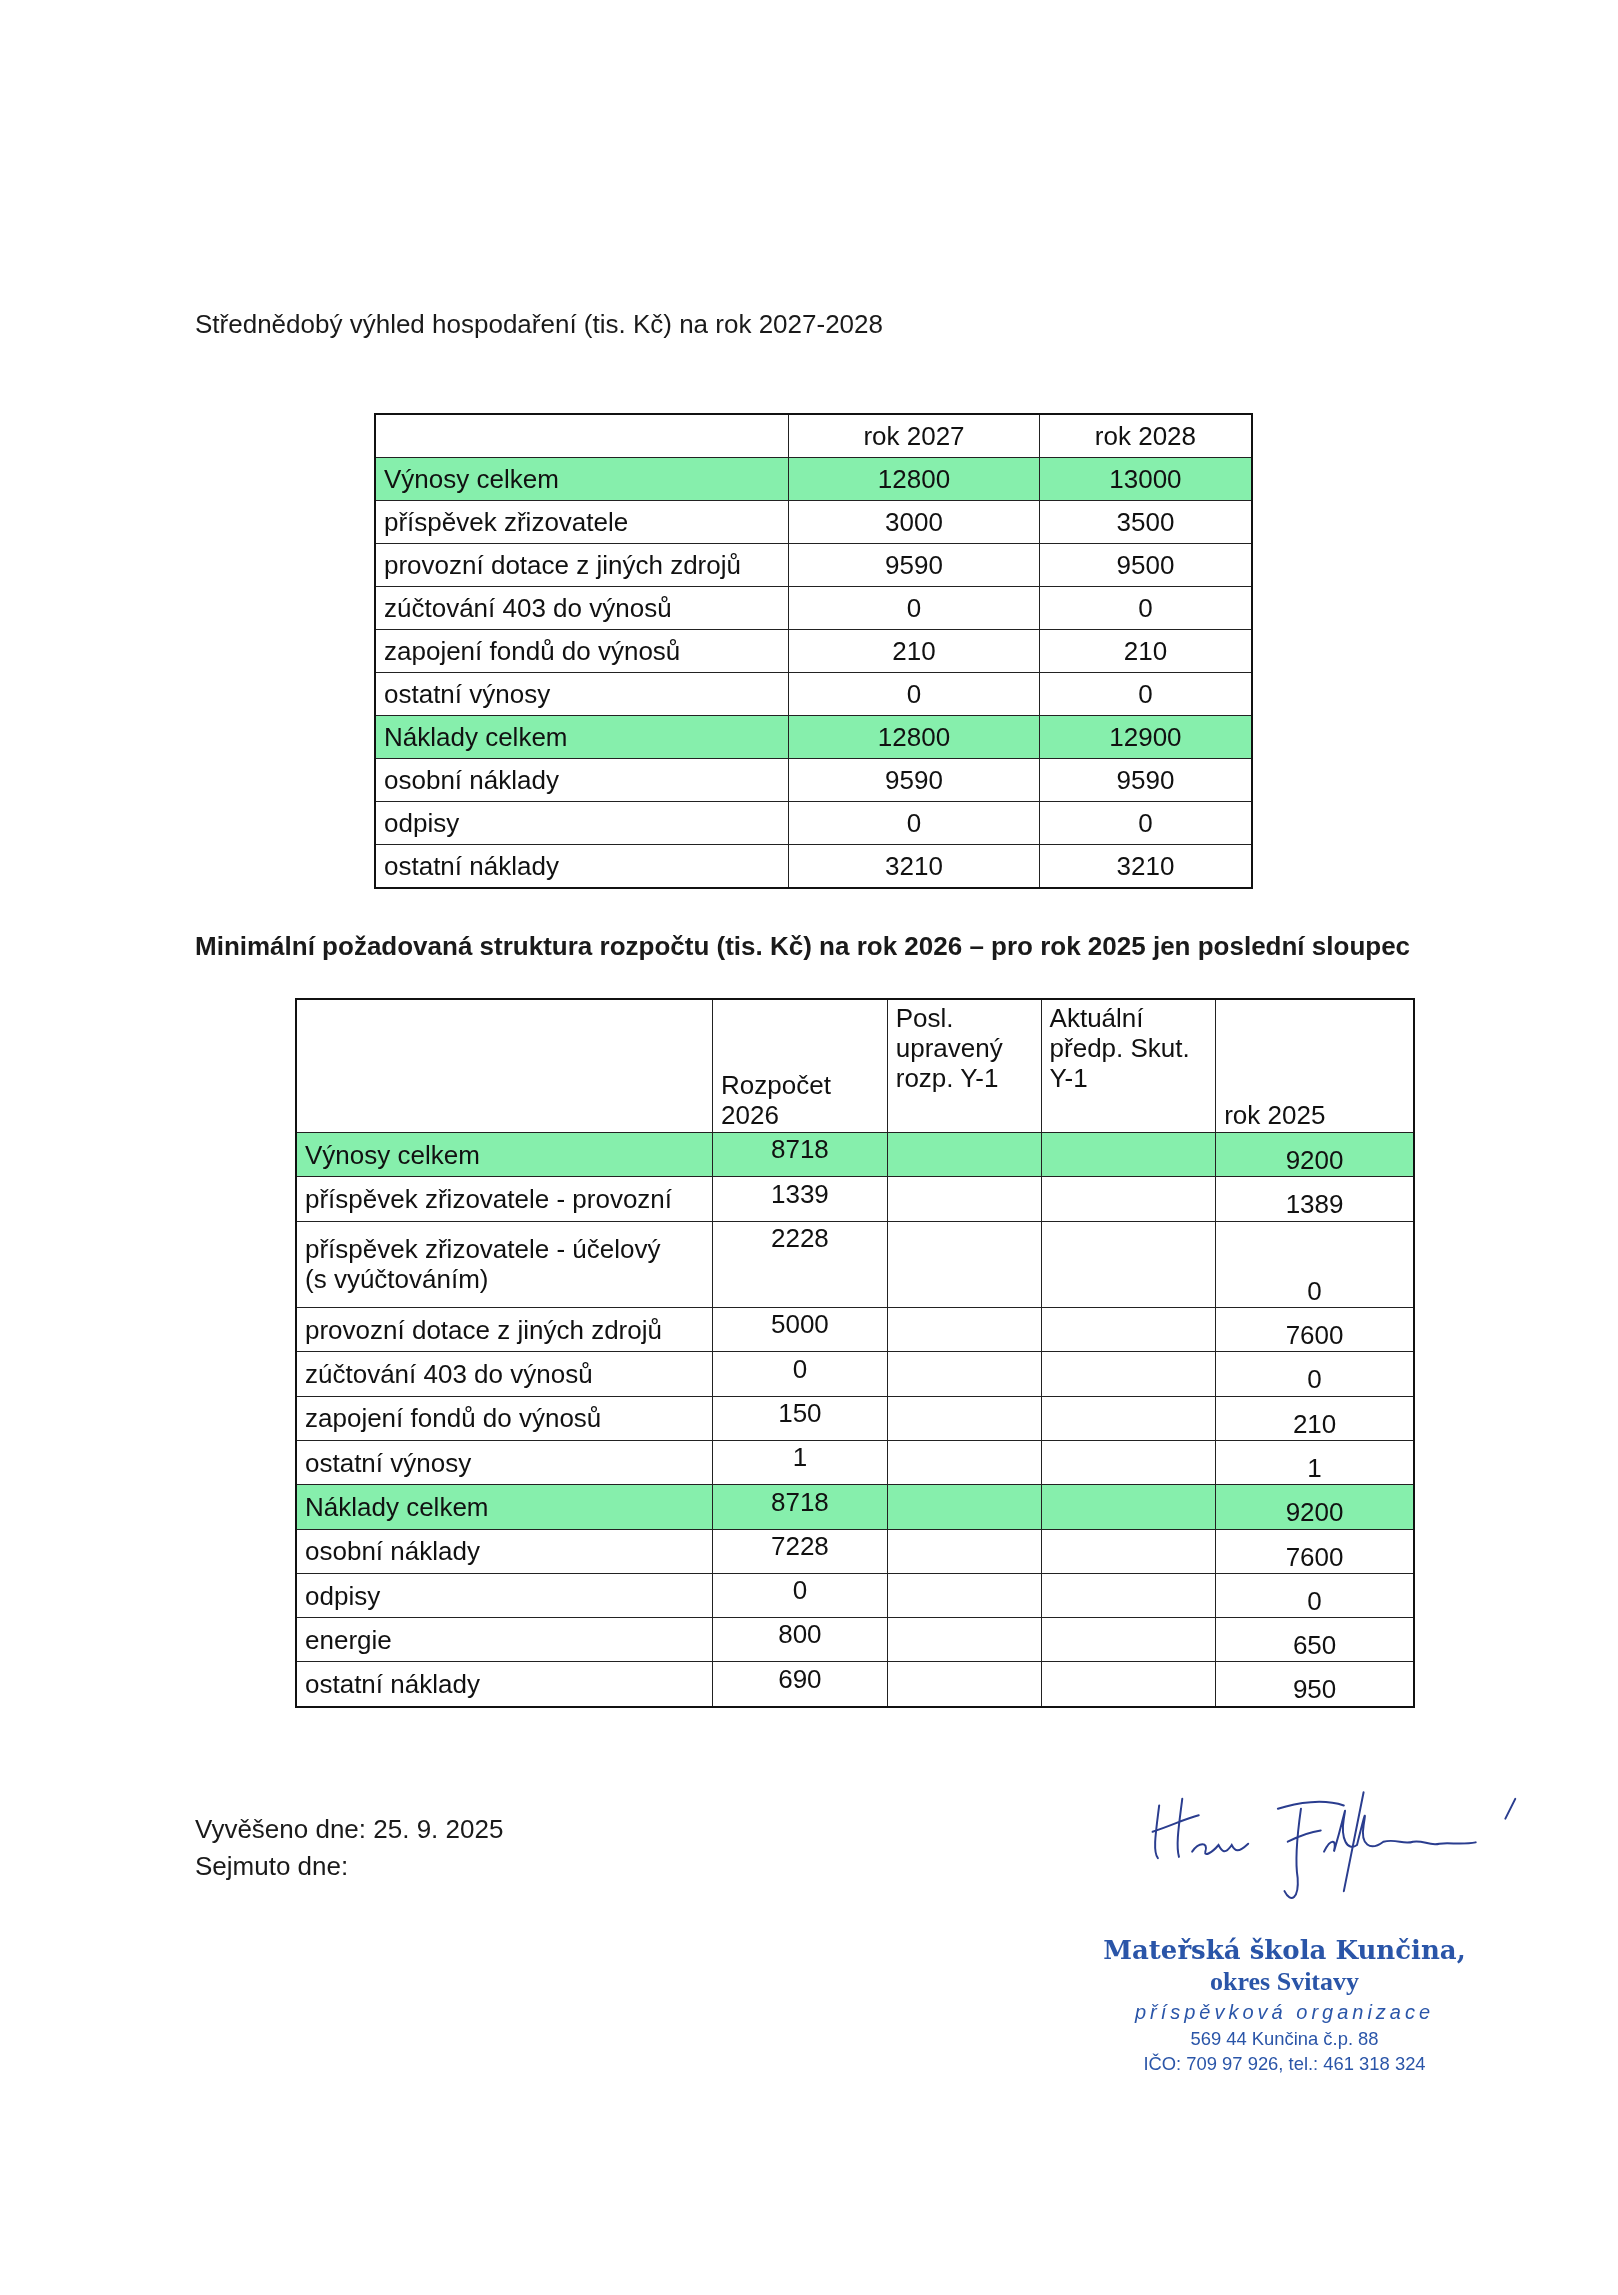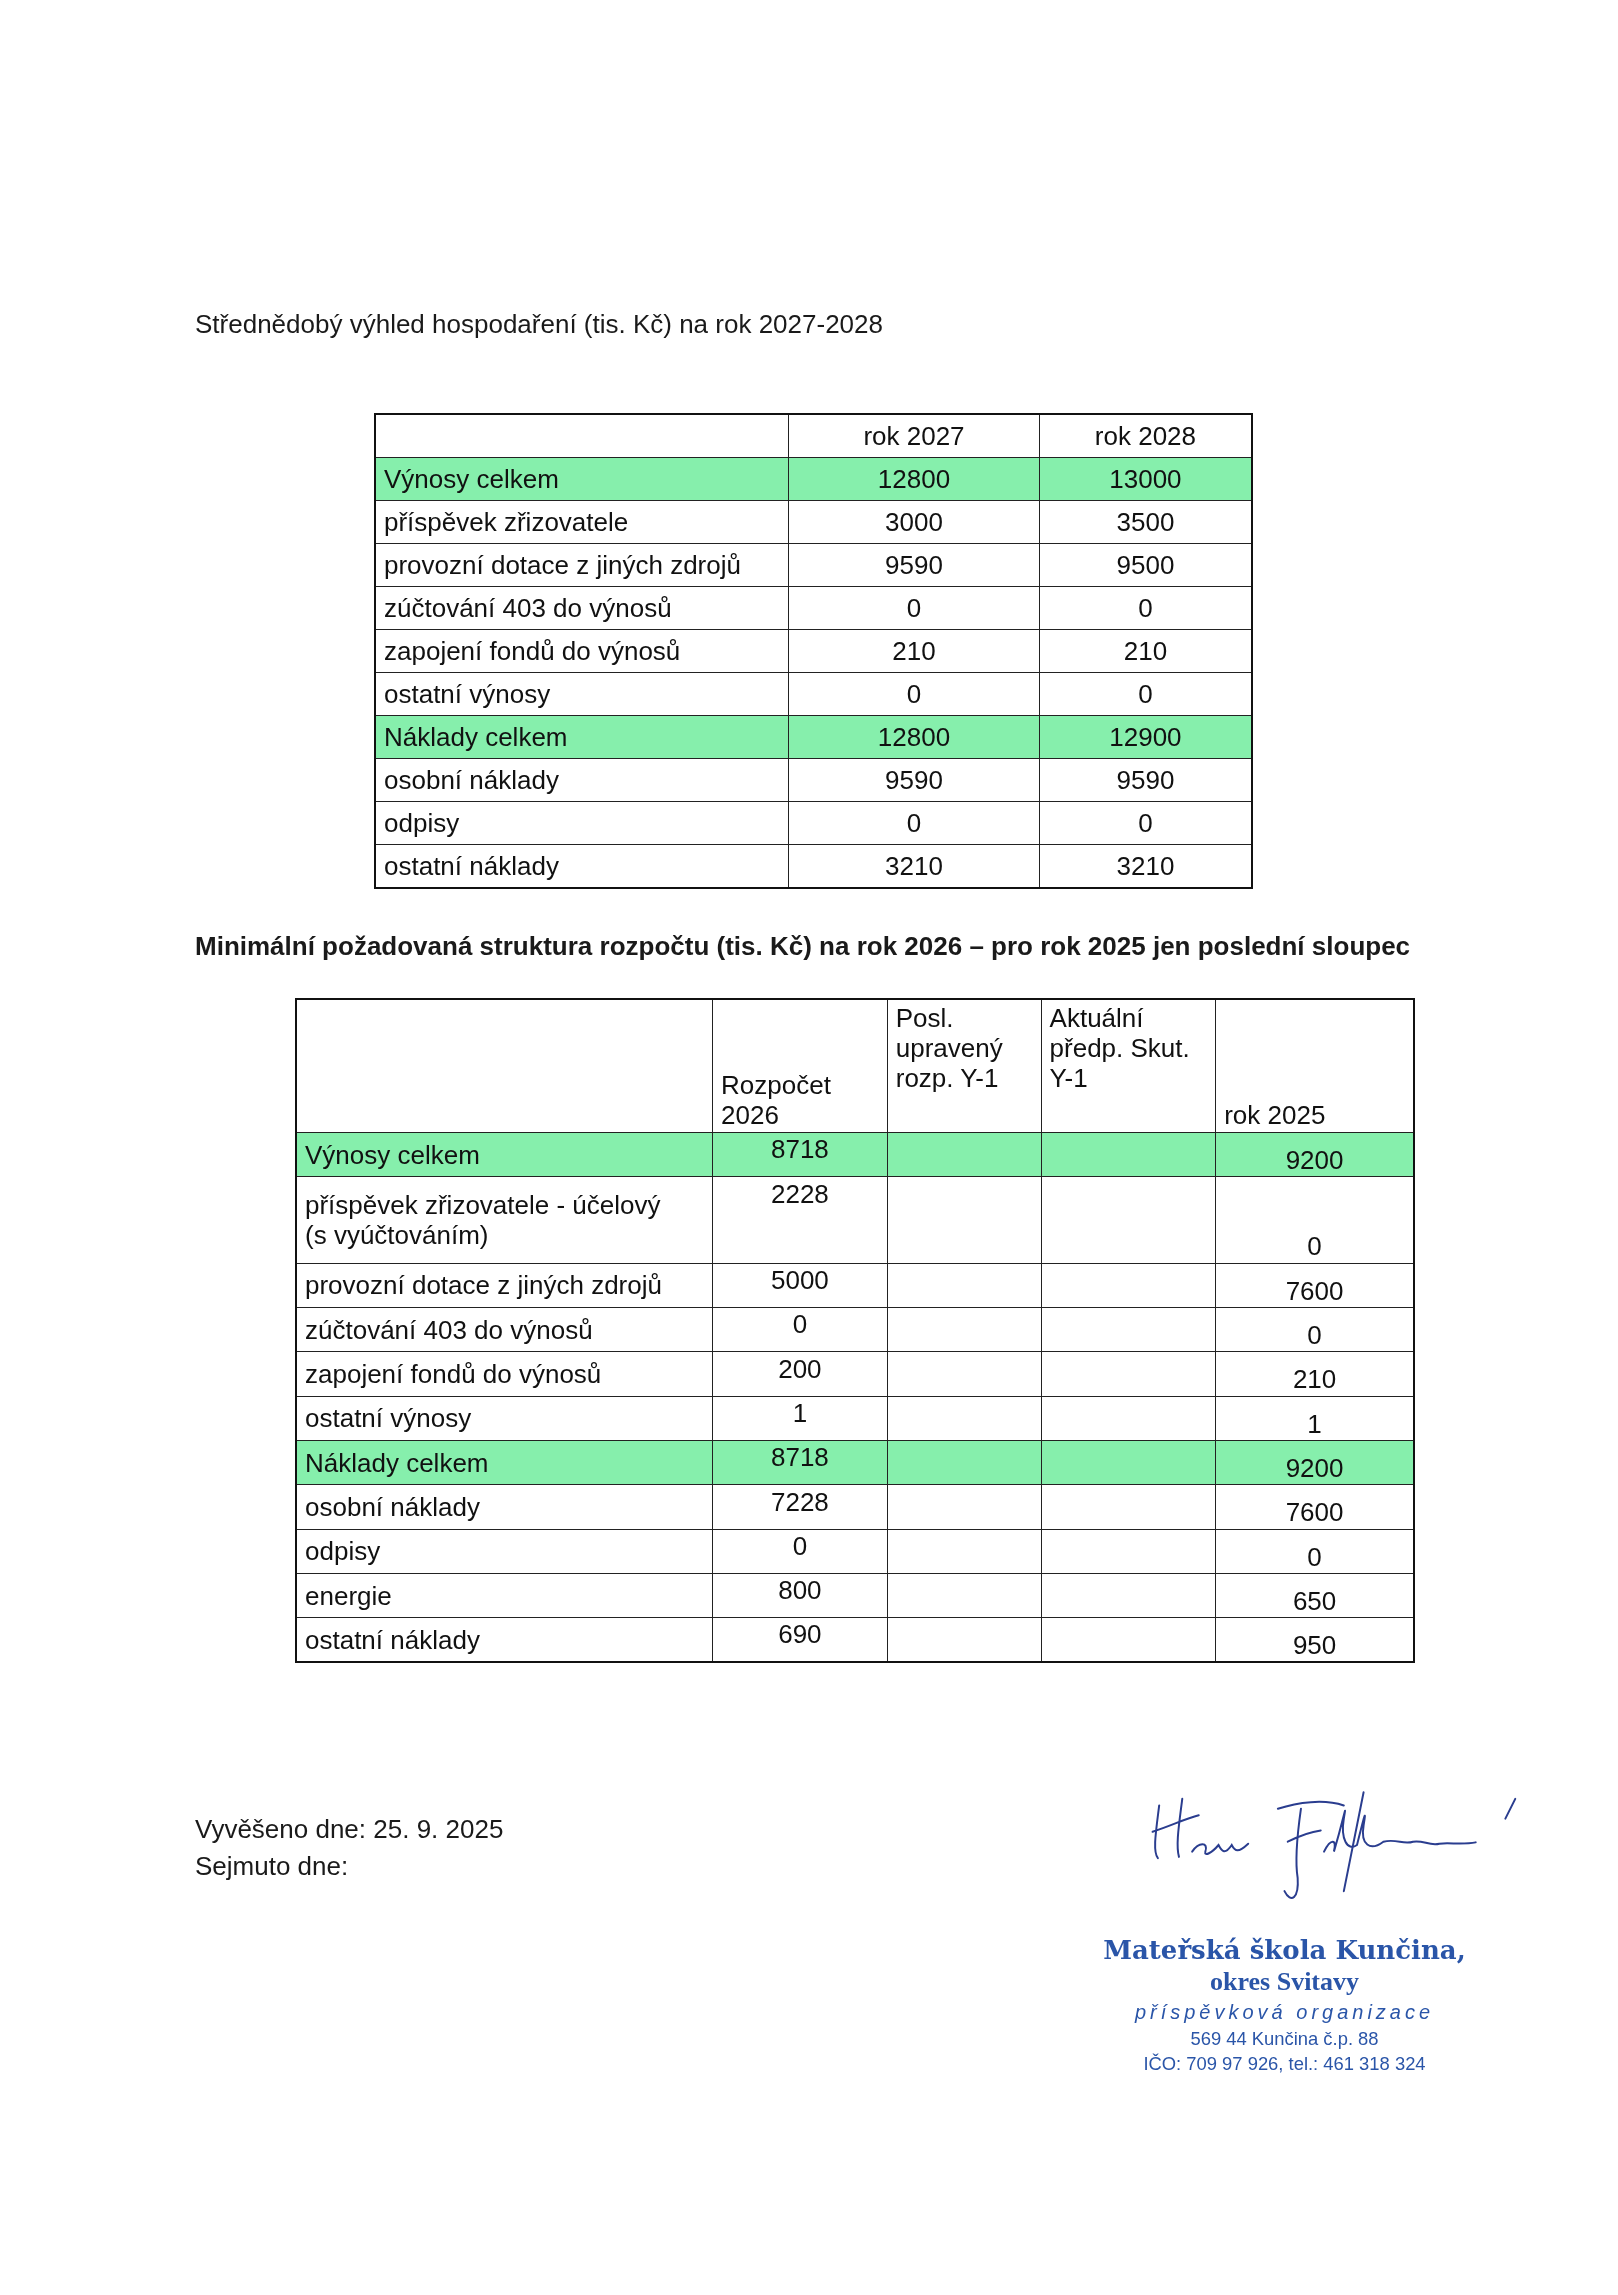--- a/index.html
+++ b/index.html
@@ -150,20 +150,27 @@
 Y-1</td>
     <td>rok 2025</td>
   </tr>
   <tr class="hl">
     <td>Výnosy celkem</td>
     <td class="num-top">8718</td>
     <td></td>
     <td></td>
     <td class="num-bot">9200</td>
   </tr>
+  <tr>
+    <td>příspěvek zřizovatele - provozní</td>
+    <td class="num-top">1339</td>
+    <td></td>
+    <td></td>
+    <td class="num-bot">1389</td>
+  </tr>
   <tr class="tall">
     <td class="multiline">příspěvek zřizovatele - účelový
 (s vyúčtováním)</td>
     <td class="num-top">2228</td>
     <td></td>
     <td></td>
     <td class="num-bot">0</td>
   </tr>
   <tr>
     <td>provozní dotace z jiných zdrojů</td>
@@ -174,21 +181,21 @@
   </tr>
   <tr>
     <td>zúčtování 403 do výnosů</td>
     <td class="num-top">0</td>
     <td></td>
     <td></td>
     <td class="num-bot">0</td>
   </tr>
   <tr>
     <td>zapojení fondů do výnosů</td>
-    <td class="num-top">200</td>
+    <td class="num-top">150</td>
     <td></td>
     <td></td>
     <td class="num-bot">210</td>
   </tr>
   <tr>
     <td>ostatní výnosy</td>
     <td class="num-top">1</td>
     <td></td>
     <td></td>
     <td class="num-bot">1</td>

